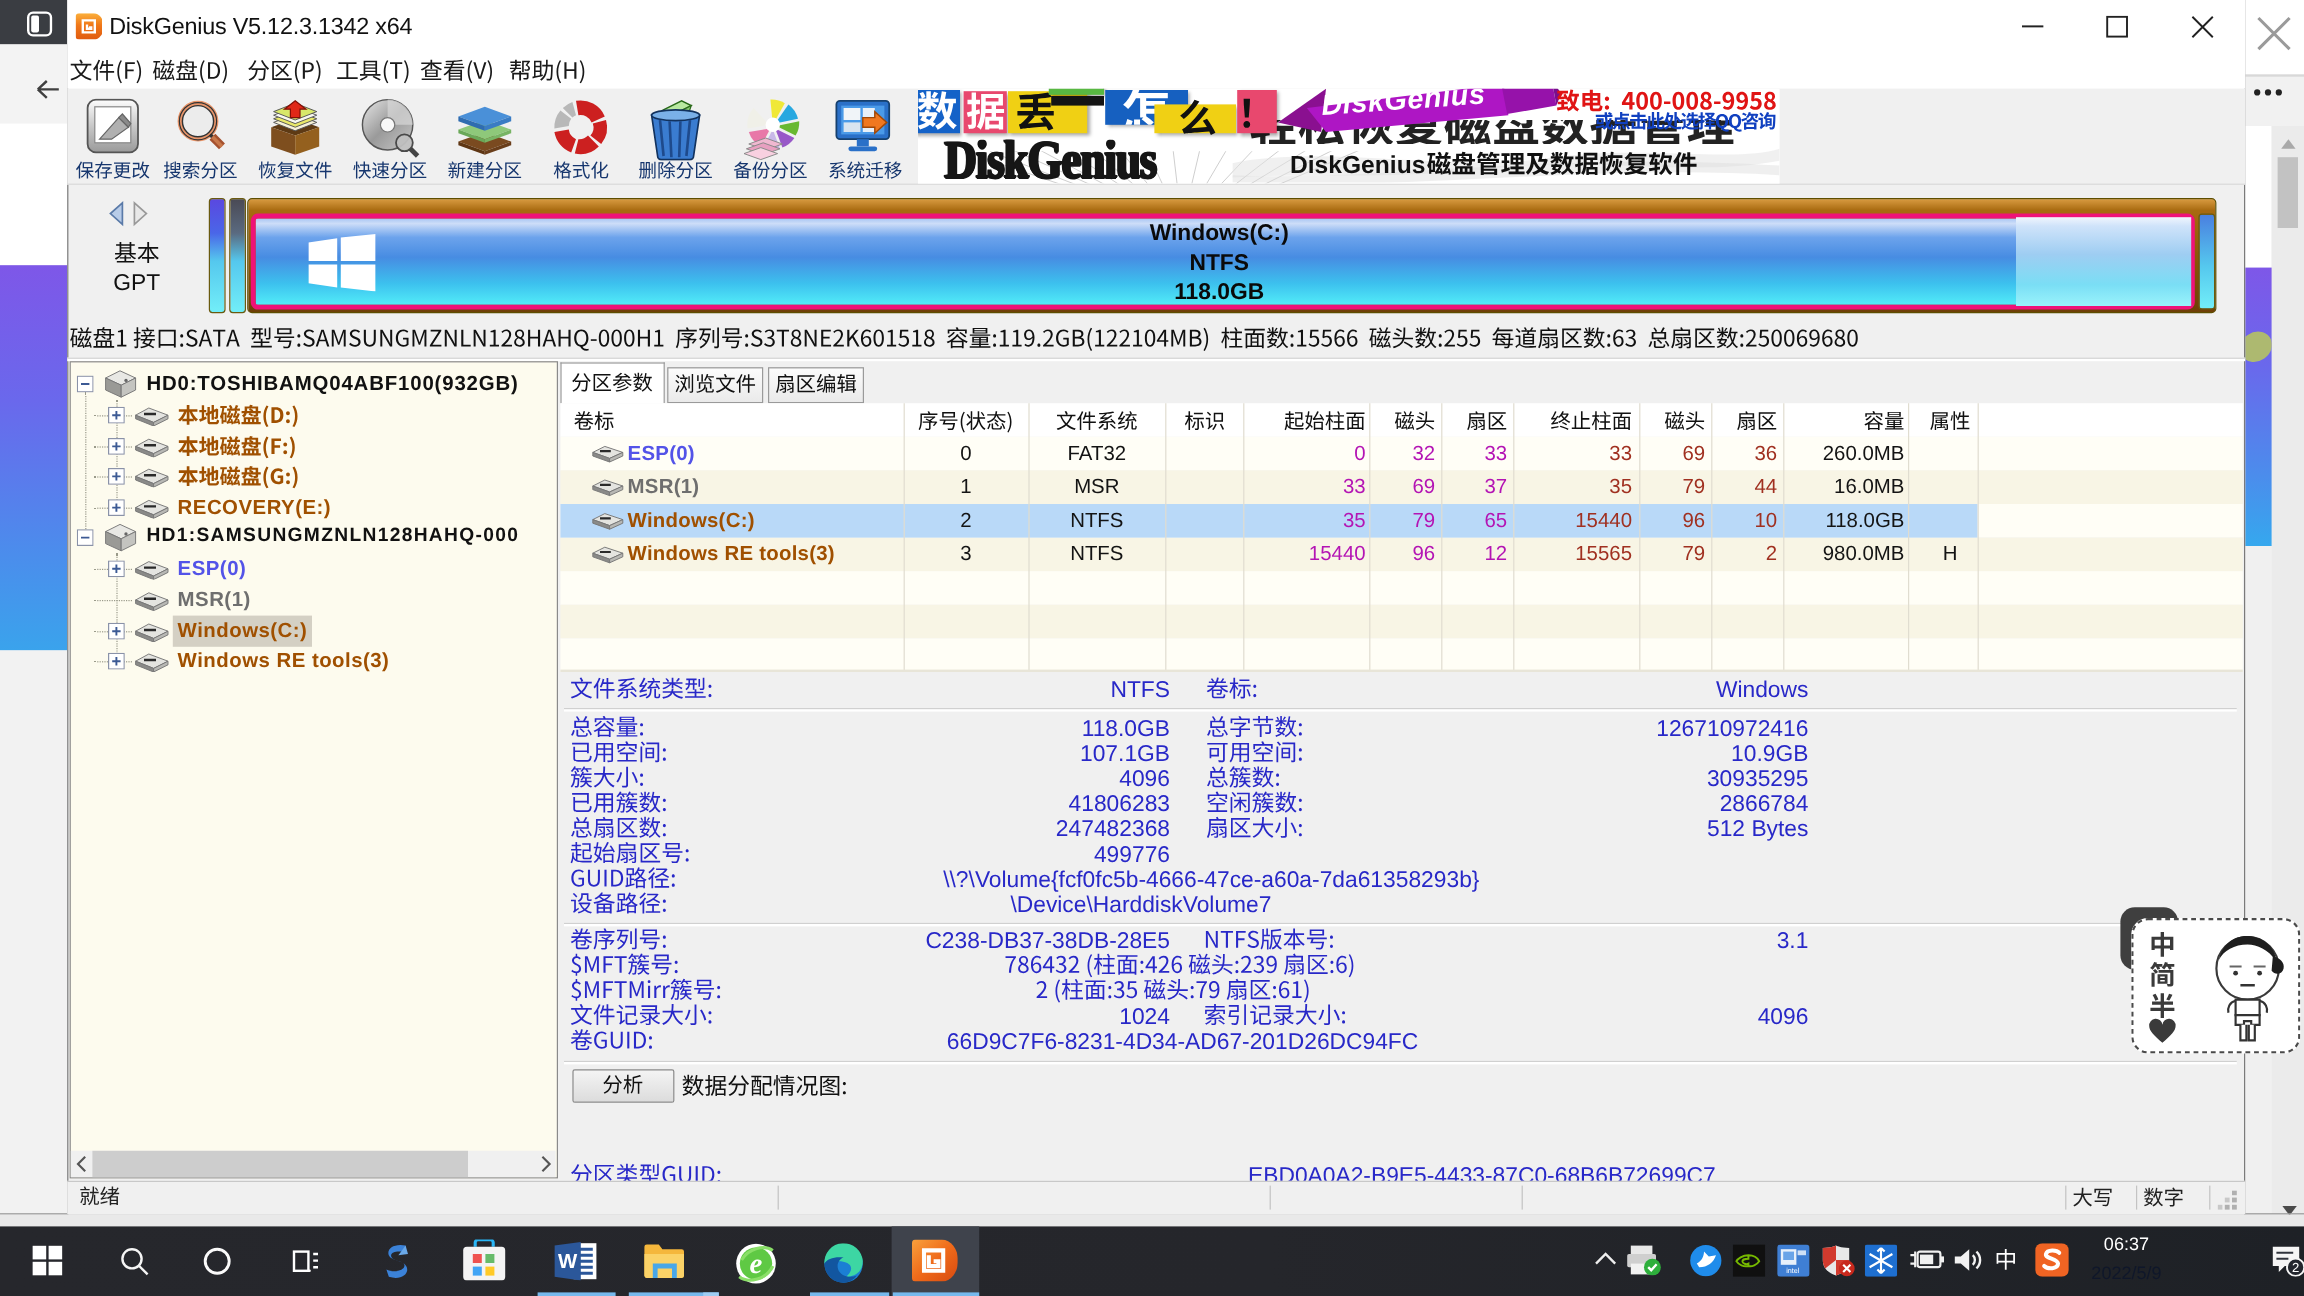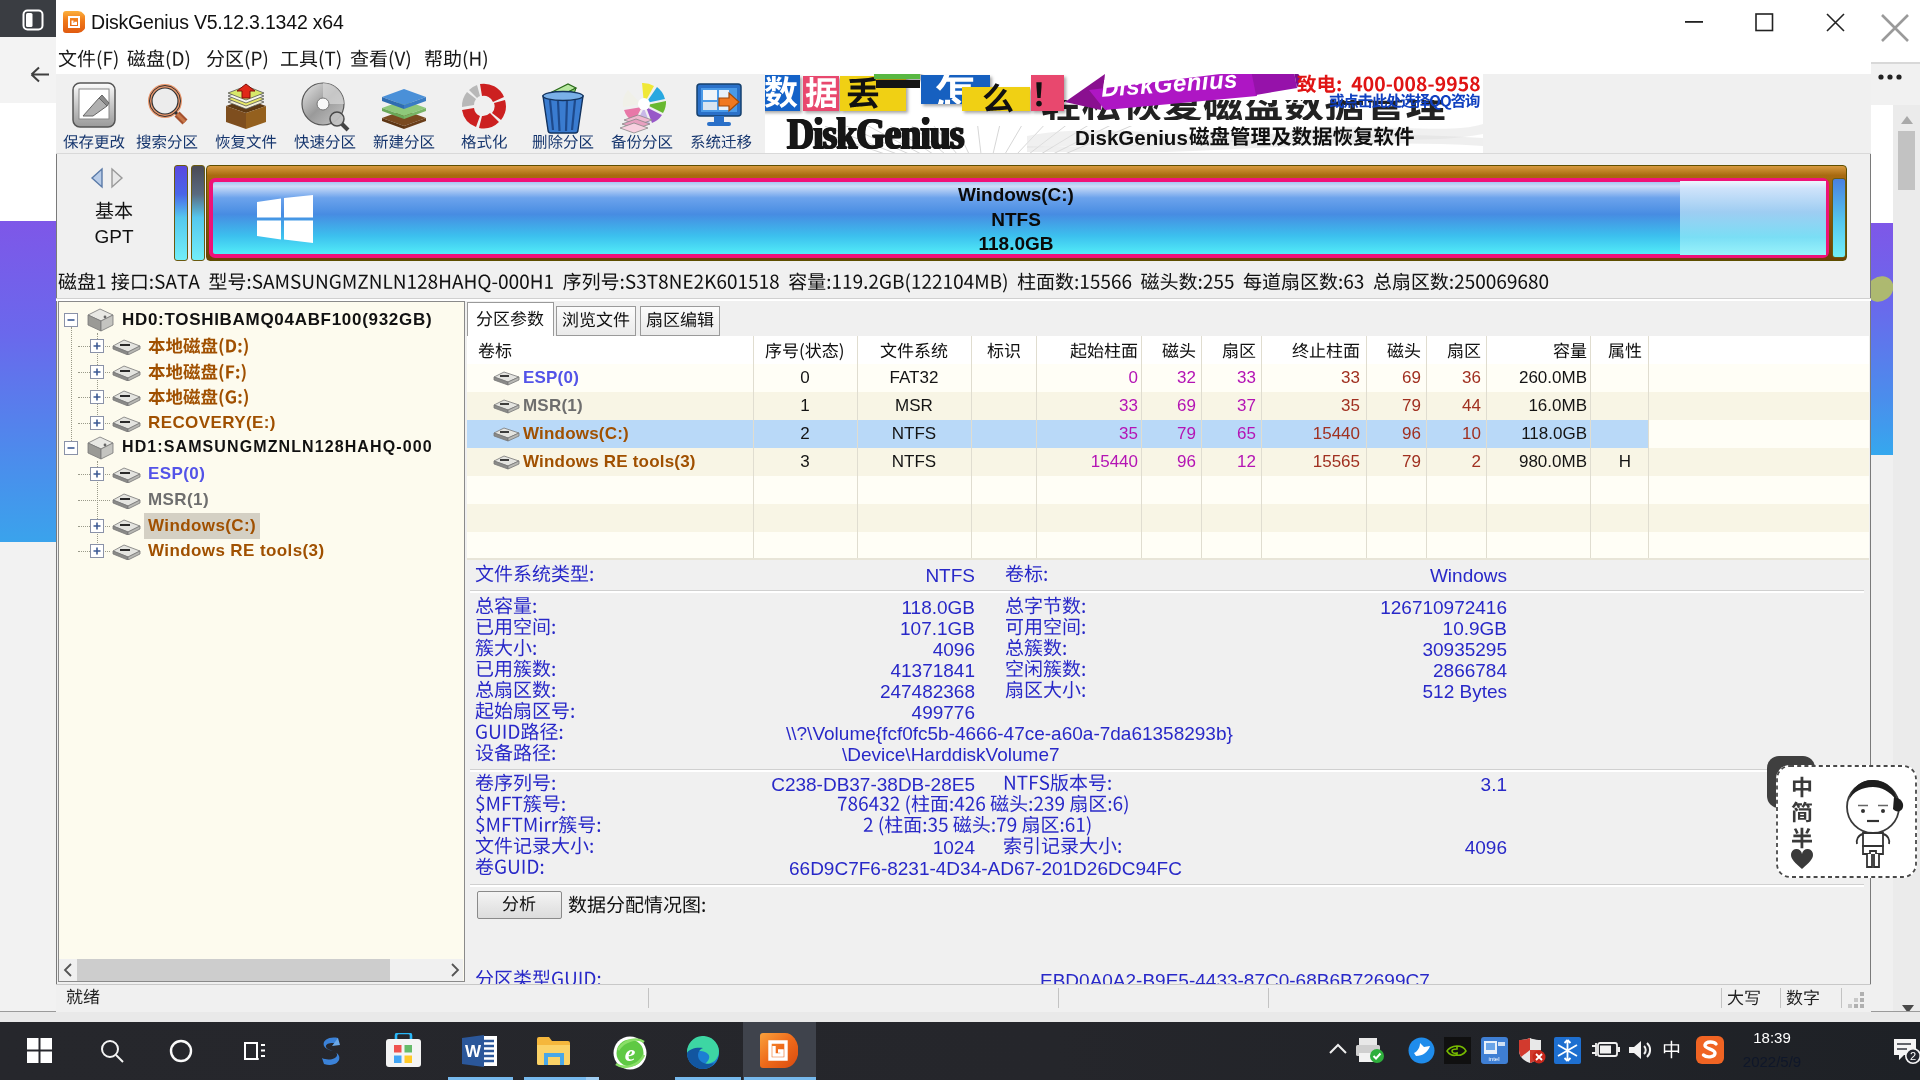--- a/index.html
+++ b/index.html
@@ -347,21 +347,21 @@
   </svg>
 <svg style="position:absolute;left:1662.0px;top:1040.3px;overflow:visible;" width="19.0" height="19.8">
     <g transform="translate(0,16.7) scale(0.019000,-0.019000)" fill="#ffffff">
       <use href="#r4e2d" x="0"></use>
     </g>
   </svg>
 <svg style="position:absolute;left:1696px;top:1036px" width="28" height="28">
     <rect width="28" height="28" rx="6" fill="#f06423"></rect>
     <path d="M20 8 C18 5.5 10 5 9 9 C8 13 19 12.5 19 17 C19 21.5 10.5 22 7.5 19" stroke="#fff" stroke-width="3.4" fill="none" stroke-linecap="round"></path>
   </svg>
-<div style="position:absolute;left:1772px;top:1029px;font-family:'Liberation Sans',sans-serif;font-size:15px;font-weight:normal;color:#ffffff;white-space:pre;letter-spacing:0px;transform:translateX(-50%);">18:39</div>
+<div style="position:absolute;left:1772px;top:1029px;font-family:'Liberation Sans',sans-serif;font-size:15px;font-weight:normal;color:#ffffff;white-space:pre;letter-spacing:0px;transform:translateX(-50%);">06:37</div>
 <div style="position:absolute;left:1772px;top:1053px;font-family:'Liberation Sans',sans-serif;font-size:15px;font-weight:normal;color:#0f172a;white-space:pre;letter-spacing:0px;transform:translateX(-50%);">2022/5/9</div>
 <svg style="position:absolute;left:1893px;top:1037px" width="27" height="27">
     <path d="M1 2 h22 v16 h-12 l-5 5 v-5 h-5 Z" fill="#f5f5f5"></path>
     <path d="M4 7 h14 M4 12 h10" stroke="#30343c" stroke-width="1.6"></path>
     <circle cx="20" cy="19" r="7.2" fill="#23262e" stroke="#f5f5f5" stroke-width="1.6"></circle>
     <text x="20" y="23" font-family="Liberation Sans" font-size="11" fill="#fff" text-anchor="middle">2</text>
   </svg>
 <div style="position:absolute;left:56px;top:0px;width:1815px;height:1012px;background:#f0f0f0;border-left:1px solid #7a7a7a;border-right:1px solid #7a7a7a;box-sizing:border-box"></div>
 <div style="position:absolute;left:56px;top:0px;width:1815px;height:45px;background:#ffffff"></div>
 <div style="position:absolute;left:56px;top:45px;width:1815px;height:29px;background:#ffffff"></div>
@@ -1343,21 +1343,21 @@
 <div style="position:absolute;left:1507px;top:639px;font-family:'Liberation Sans',sans-serif;font-size:19px;font-weight:normal;color:#2828c8;white-space:pre;letter-spacing:0px;transform:translateX(-100%);">30935295</div>
 <svg style="position:absolute;left:475.0px;top:659.3px;overflow:visible;" width="81.3" height="19.8">
     <g transform="translate(0,16.7) scale(0.019000,-0.019000)" fill="#2828c8">
       <use href="#r5df2" x="0"></use>
       <use href="#r7528" x="1000"></use>
       <use href="#r7c07" x="2000"></use>
       <use href="#r6570" x="3000"></use>
       <use href="#r3a" x="4000"></use>
     </g>
   </svg>
-<div style="position:absolute;left:975px;top:660px;font-family:'Liberation Sans',sans-serif;font-size:19px;font-weight:normal;color:#2828c8;white-space:pre;letter-spacing:0px;transform:translateX(-100%);">41371841</div>
+<div style="position:absolute;left:975px;top:660px;font-family:'Liberation Sans',sans-serif;font-size:19px;font-weight:normal;color:#2828c8;white-space:pre;letter-spacing:0px;transform:translateX(-100%);">41806283</div>
 <svg style="position:absolute;left:1005.0px;top:659.3px;overflow:visible;" width="81.3" height="19.8">
     <g transform="translate(0,16.7) scale(0.019000,-0.019000)" fill="#2828c8">
       <use href="#r7a7a" x="0"></use>
       <use href="#r95f2" x="1000"></use>
       <use href="#r7c07" x="2000"></use>
       <use href="#r6570" x="3000"></use>
       <use href="#r3a" x="4000"></use>
     </g>
   </svg>
 <div style="position:absolute;left:1507px;top:660px;font-family:'Liberation Sans',sans-serif;font-size:19px;font-weight:normal;color:#2828c8;white-space:pre;letter-spacing:0px;transform:translateX(-100%);">2866784</div>

